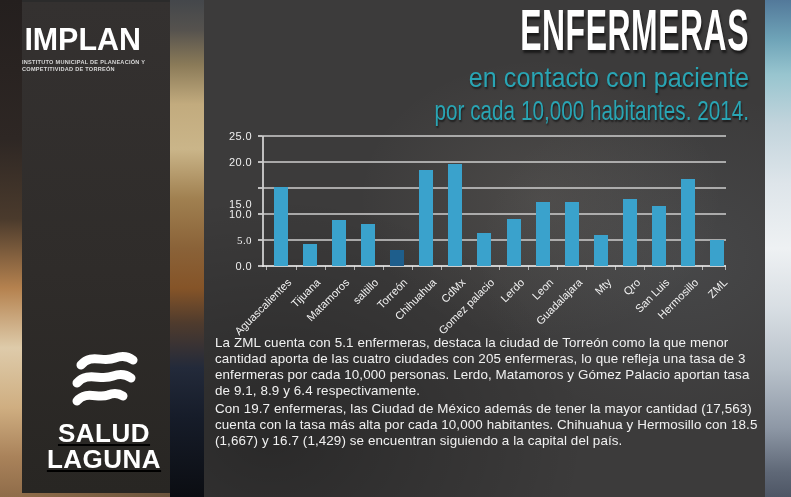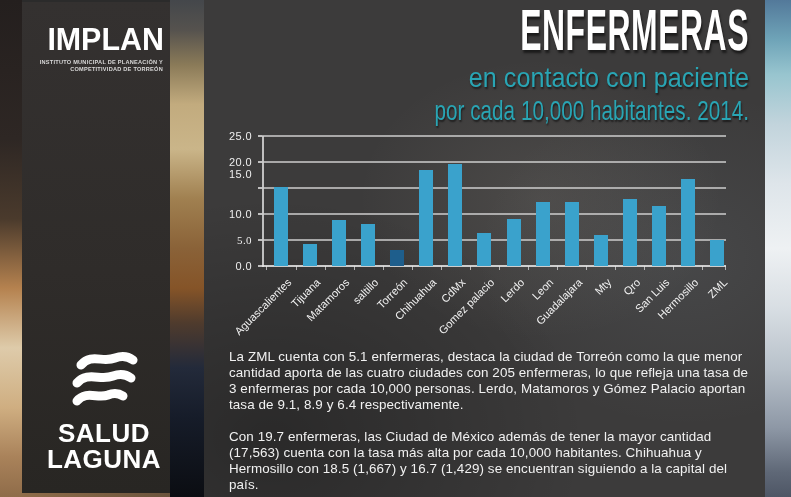--- a/index.html
+++ b/index.html
@@ -10,26 +10,26 @@
   .photo-strip{position:absolute;top:0;height:497px;}
   .photo-left{left:0;width:22px;background:linear-gradient(180deg,#241f1e 0%,#2e2724 28%,#4a3a2c 44%,#b5824f 58%,#decbaa 70%,#cfae81 82%,#a9825a 92%,#8f6c49 100%);}
   .photo-gap{left:170px;width:34px;background:linear-gradient(180deg,#44474b 0%,#55524e 6%,#8a7a58 13%,#c2ab7e 21%,#cab589 30%,#a08050 40%,#8a6238 50%,#855428 58%,#4f3b2d 65%,#232a3a 74%,#161c29 84%,#0b0d12 100%);}
   .photo-right{left:765px;width:26px;background:linear-gradient(180deg,#53799a 0%,#6fa4b8 8%,#98c5cf 15%,#c2d4dc 25%,#dee5ea 37%,#eef1f3 50%,#d8dee3 62%,#b9c2cb 74%,#8e98a6 86%,#5f6877 95%,#4e5665 100%);}
   .photo-bottom-left{position:absolute;left:22px;top:493px;width:148px;height:4px;
         background:linear-gradient(90deg,#8f6c49,#6b543d);}
 
   
   .left-box{position:absolute;left:22px;top:2px;width:148px;height:491px;
         background:linear-gradient(180deg,#343130 0%,#2f2c2a 55%,#282623 100%);}
-  .implan{position:absolute;top:22px;left:0;width:148px;text-align:right;}
+  .implan{position:absolute;top:22px;left:0;width:148px;}
   .implan-word{display:inline-block;font-size:31px;font-weight:900;color:#ffffff;
         letter-spacing:0px;line-height:32px;margin-right:6px;transform:scaleX(0.98);transform-origin:100% 50%;}
   .implan-tagline{margin-top:3px;margin-right:7px;font-size:5.6px;line-height:7px;
         color:#d8d8d8;letter-spacing:0.25px;font-weight:700;}
-  .salud{position:absolute;left:0;top:348px;width:164px;text-align:center;}
+  .salud{position:absolute;left:0;top:348px;width:164px;text-align:center;text-decoration:underline;}
   .salud svg{display:block;margin:0 auto 4px auto;}
   .salud-word{font-size:26px;font-weight:700;color:#ffffff;line-height:26px;letter-spacing:0.5px;}
 
   
   .panel{position:absolute;left:204px;top:0;width:561px;height:497px;
      background:
        radial-gradient(260px 200px at 60% 40%,rgba(215,205,190,0.10),rgba(0,0,0,0) 70%),
        radial-gradient(300px 240px at 86% 52%,rgba(180,195,210,0.09),rgba(0,0,0,0) 70%),
        radial-gradient(420px 320px at 12% 88%,rgba(0,0,0,0.30),rgba(0,0,0,0) 75%),
        #3c3b3b;}
@@ -54,21 +54,21 @@
   .gridline.zero{background:rgba(230,230,230,0.85);}
   .ytickmark{position:absolute;left:-4px;width:4px;height:1.5px;background:rgba(225,225,225,0.8);}
   .bar{position:absolute;bottom:0;width:14px;}
   .xtick{position:absolute;width:1px;height:4px;top:130px;background:rgba(230,230,230,0.7);}
   .xlabel{position:absolute;width:130px;top:140px;text-align:right;white-space:nowrap;
         font-size:11px;color:#f2f2f2;transform:rotate(-45deg);transform-origin:100% 0;}
 
   
   .bodytext{position:absolute;left:9px;top:333px;width:552px;font-size:13.4px;
         line-height:16px;color:#f1f1f1;letter-spacing:0.1px;}
-  .bodytext p{margin:16px;}
+  .bodytext p{margin:2px;}
 </style>
 </head>
 <body>
 
 <div class="stage">
 
   <div class="photo-strip photo-left"></div>
   <div class="photo-strip photo-gap"></div>
   <div class="photo-strip photo-right"></div>
   <div class="photo-bottom-left"></div>
@@ -99,21 +99,21 @@
     <header class="header">
       <div class="title">ENFERMERAS</div>
       <div class="sub sub1">en contacto con paciente</div>
       <div class="sub sub2">por cada 10,000 habitantes. 2014.</div>
     </header>
 
     <div class="yticks">
         <div class="ylabel" style="top: 130px; padding-left: 20px;">0.0</div>
         <div class="ylabel" style="top: 104px; font-family: Liberation Serif, serif;">5.0</div>
         <div class="ylabel" style="top: 78px;">10.0</div>
-        <div class="ylabel" style="top: 38px;">15.0</div>
+        <div class="ylabel" style="top: 68px;">15.0</div>
         <div class="ylabel" style="top: 26px;">20.0</div>
         <div class="ylabel" style="top: 0px;">25.0</div>
       </div>
 
     <div class="plot">
       <div class="axis-y"></div>
     <div class="gridline zero" style="top: 129.25px;"></div>
         <div class="ytickmark" style="top: 129.25px;"></div>
         <div class="gridline" style="top: 103.25px;"></div>
         <div class="ytickmark" style="top: 103.25px;"></div>

